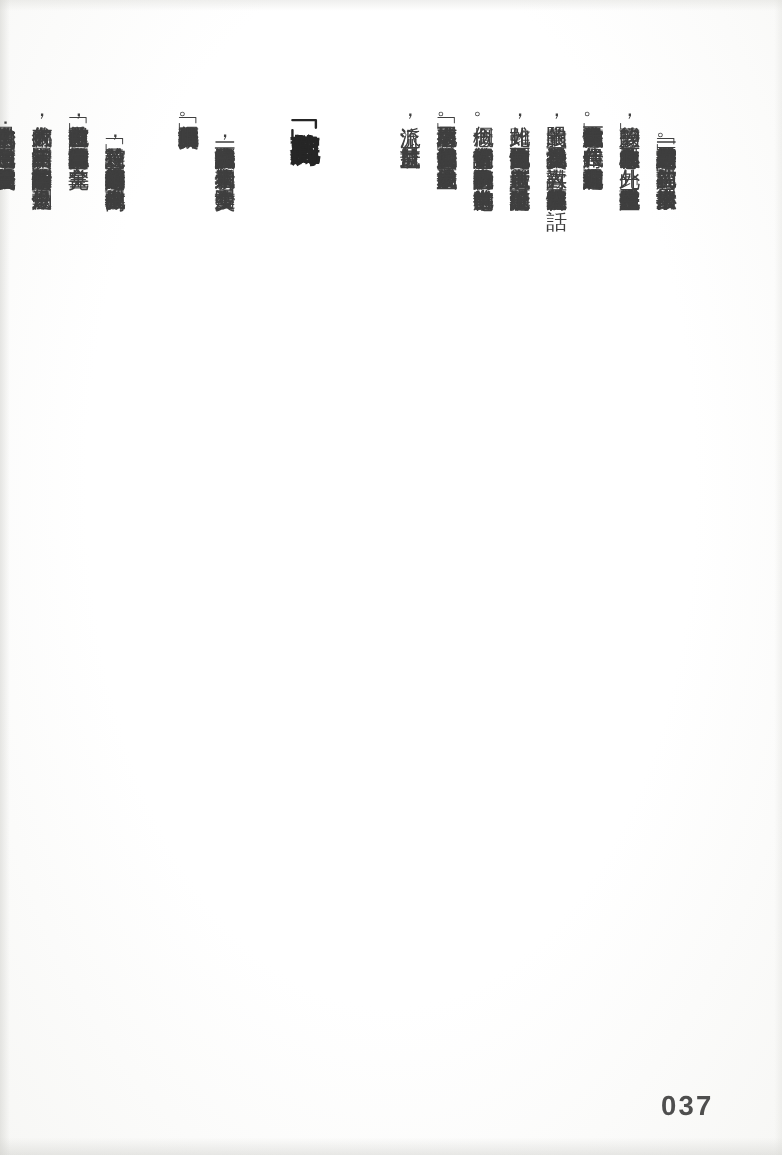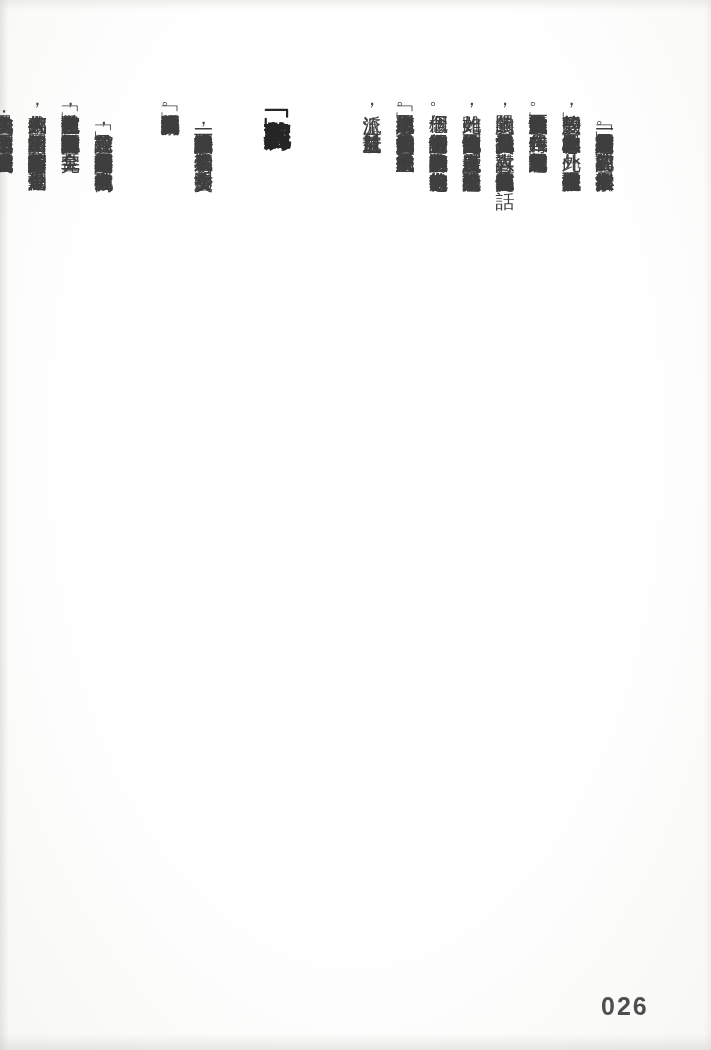--- a/index.html
+++ b/index.html
@@ -72,14 +72,14 @@
 流派，並日益成長茁壯。</p>
     <h2 class="section-heading">蘿莉控的「乳房觀」</h2>
     <p>　接下來請一邊將成人漫畫的時代演變記入腦海，一邊來看看八〇年代初期，美少女漫畫黎明
 期的漫畫家是如何描繪美少女們的「乳房」吧。</p>
     <p>　雖說是「蘿莉控」，不過這個時期對蘿莉的年齡定義仍非常模糊。就像現在喜歡女高中生的
 歐吉桑也被叫做「蘿莉控」，當時在「蘿莉控雜誌」中登場的角色從幼女到女高中生，甚至完全
 成年的大人都有，年齡範圍相當廣泛。所謂的「蘿莉」並非指涉特定的年齡範圍，倒更像是動漫
 式畫風的美少女角色；而這類角色活躍的漫畫，就被稱為「蘿莉控漫畫」或「美少女漫畫」。</p>
     
   </div>
-  <div class="page-number">026</div>
+  <div class="page-number">037</div>
 </div>
 
 </body></html>

